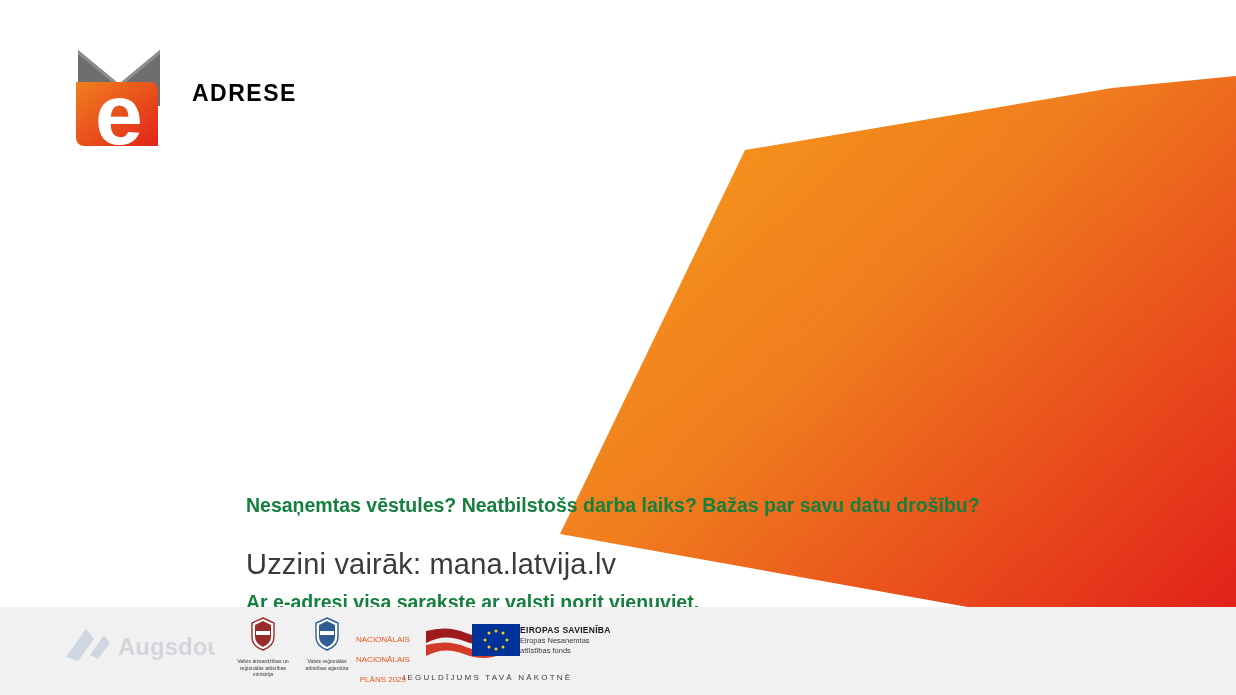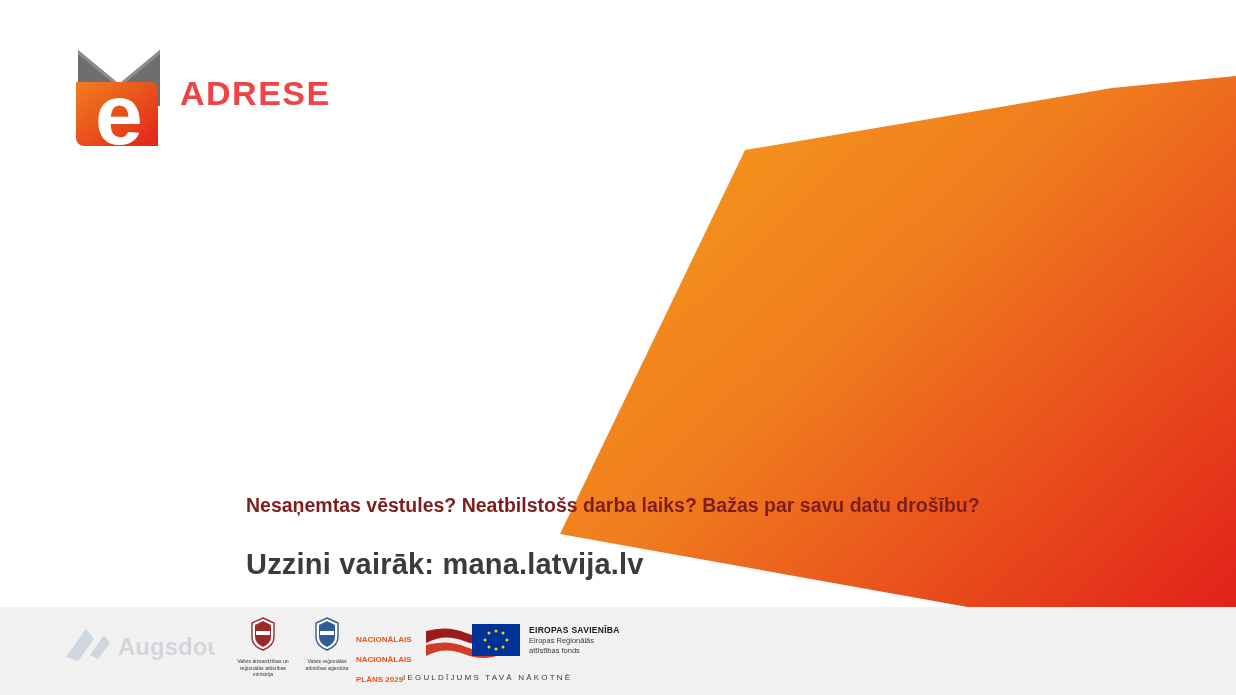--- a/index.html
+++ b/index.html
@@ -37,25 +37,25 @@
     z-index: 4;
     display: flex;
     align-items: center;
   }
   .logo-mark {
     position: relative;
     width: 118px;
     height: 118px;
   }
   .logo-text {
-    font-size: 34px;
+    font-size: 23px;
     font-weight: bold;
     letter-spacing: 1.5px;
-    color: #ef4444;
-    margin-left: 0;
+    color: #000000;
+    margin-left: 12px;
     margin-top: 4px;
   }
 
   
   .headline {
     position: absolute;
     left: 246px;
     top: 186px;
     z-index: 3;
     color: #3b3b3b;
@@ -71,39 +71,39 @@
   .headline .l3 {
     display: block;
   }
 
   
   .body-copy {
     position: absolute;
     left: 246px;
     top: 425px;
     z-index: 3;
-    color: #7f1d1d;
+    color: #15803d;
     font-size: 19.5px;
     font-weight: bold;
     line-height: 1.65;
     white-space: pre;
   }
   .body-copy span {
     display: block;
   }
 
   
   .cta {
     position: absolute;
     left: 246px;
     top: 548px;
     z-index: 3;
     color: #3b3b3b;
     font-size: 29px;
-    font-weight: bold;
+    font-weight: normal;
     letter-spacing: 0.2px;
   }
 
   
   .footer {
     position: absolute;
     left: 0;
     bottom: 0;
     width: 1236px;
     height: 88px;
@@ -150,42 +150,43 @@
     left: 356px;
     top: 16px;
     width: 200px;
     height: 46px;
   }
   .nap-text {
     position: absolute;
     left: 0;
     top: 2px;
     font-size: 8px;
-    font-weight: bold;
+    font-weight: normal;
     color: #3b3b3b;
     line-height: 1.25;
     white-space: pre-line;
+    text-align: center;
   }
   .nap-text .accent { color: #e8561d; }
 
   .eu {
     position: absolute;
     left: 472px;
     top: 17px;
     display: flex;
     align-items: flex-start;
   }
   .eu-flag {
     width: 48px;
     height: 32px;
     background: #003399;
     position: relative;
   }
   .eu-labels {
-    margin-left: 9px;
+    margin-left: 0;
     margin-top: 1px;
   }
   .eu-title {
     font-size: 8.5px;
     font-weight: bold;
     color: #1a1a1a;
     letter-spacing: 0.3px;
   }
   .eu-sub {
     font-size: 7.5px;
@@ -246,20 +247,21 @@
     </div>
     <div class="logo-text">ADRESE</div>
   </div>
 
   <div class="headline">
     
   </div>
 
   <div class="body-copy">
     <span>Nesaņemtas vēstules? Neatbilstošs darba laiks? Bažas par savu datu drošību?</span>
+    <span>Ar e-adresi visa sarakste ar valsti norit vienuviet.</span>
   </div>
 
   <div class="cta">Uzzini vairāk: mana.latvija.lv</div>
 
   <div class="footer">
     <div class="footer-inner">
 
       <svg class="aa-logo" viewBox="0 0 155 46">
         <path d="M6 36 L26 8 L34 18 L18 40 Z" fill="#8fa9c2"></path>
         <path d="M30 34 L44 14 L50 22 L38 38 Z" fill="#8fa9c2"></path>
@@ -310,21 +312,21 @@
               <circle cx="31" cy="23" r="1.5"></circle>
               <circle cx="24" cy="25" r="1.5"></circle>
               <circle cx="17" cy="23" r="1.5"></circle>
               <circle cx="13" cy="16" r="1.5"></circle>
               <circle cx="17" cy="9" r="1.5"></circle>
             </g>
           </svg>
         </div>
         <div class="eu-labels">
           <div class="eu-title">EIROPAS SAVIENĪBA</div>
-          <div class="eu-sub">Eiropas Reģionālās
+          <div class="eu-sub">Eiropas Nesaņemtas
 attīstības fonds</div>
         </div>
       </div>
 
       <div class="invest">IEGULDĪJUMS TAVĀ NĀKOTNĒ</div>
     </div>
   </div>
 
 </div>
 

